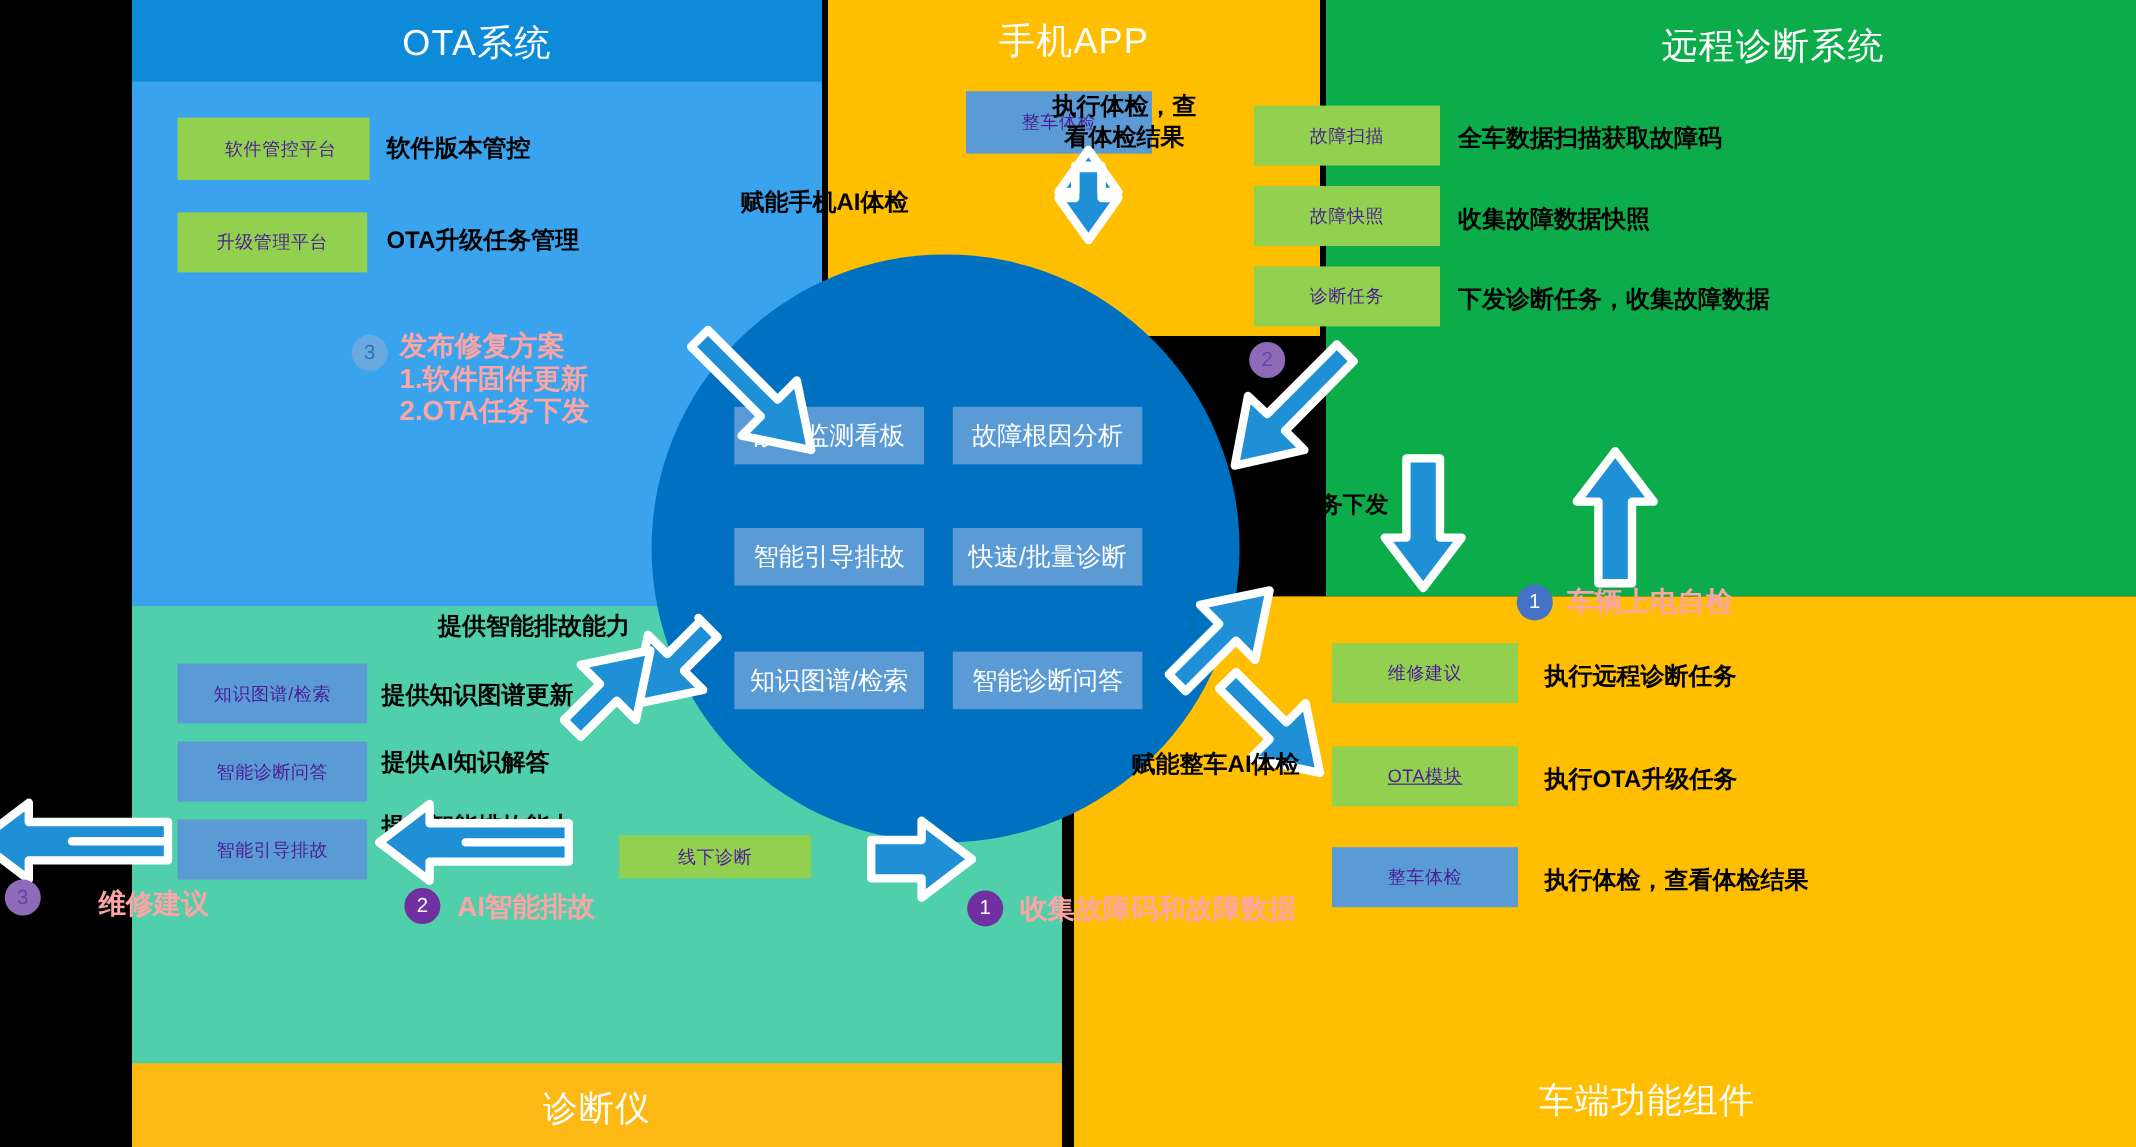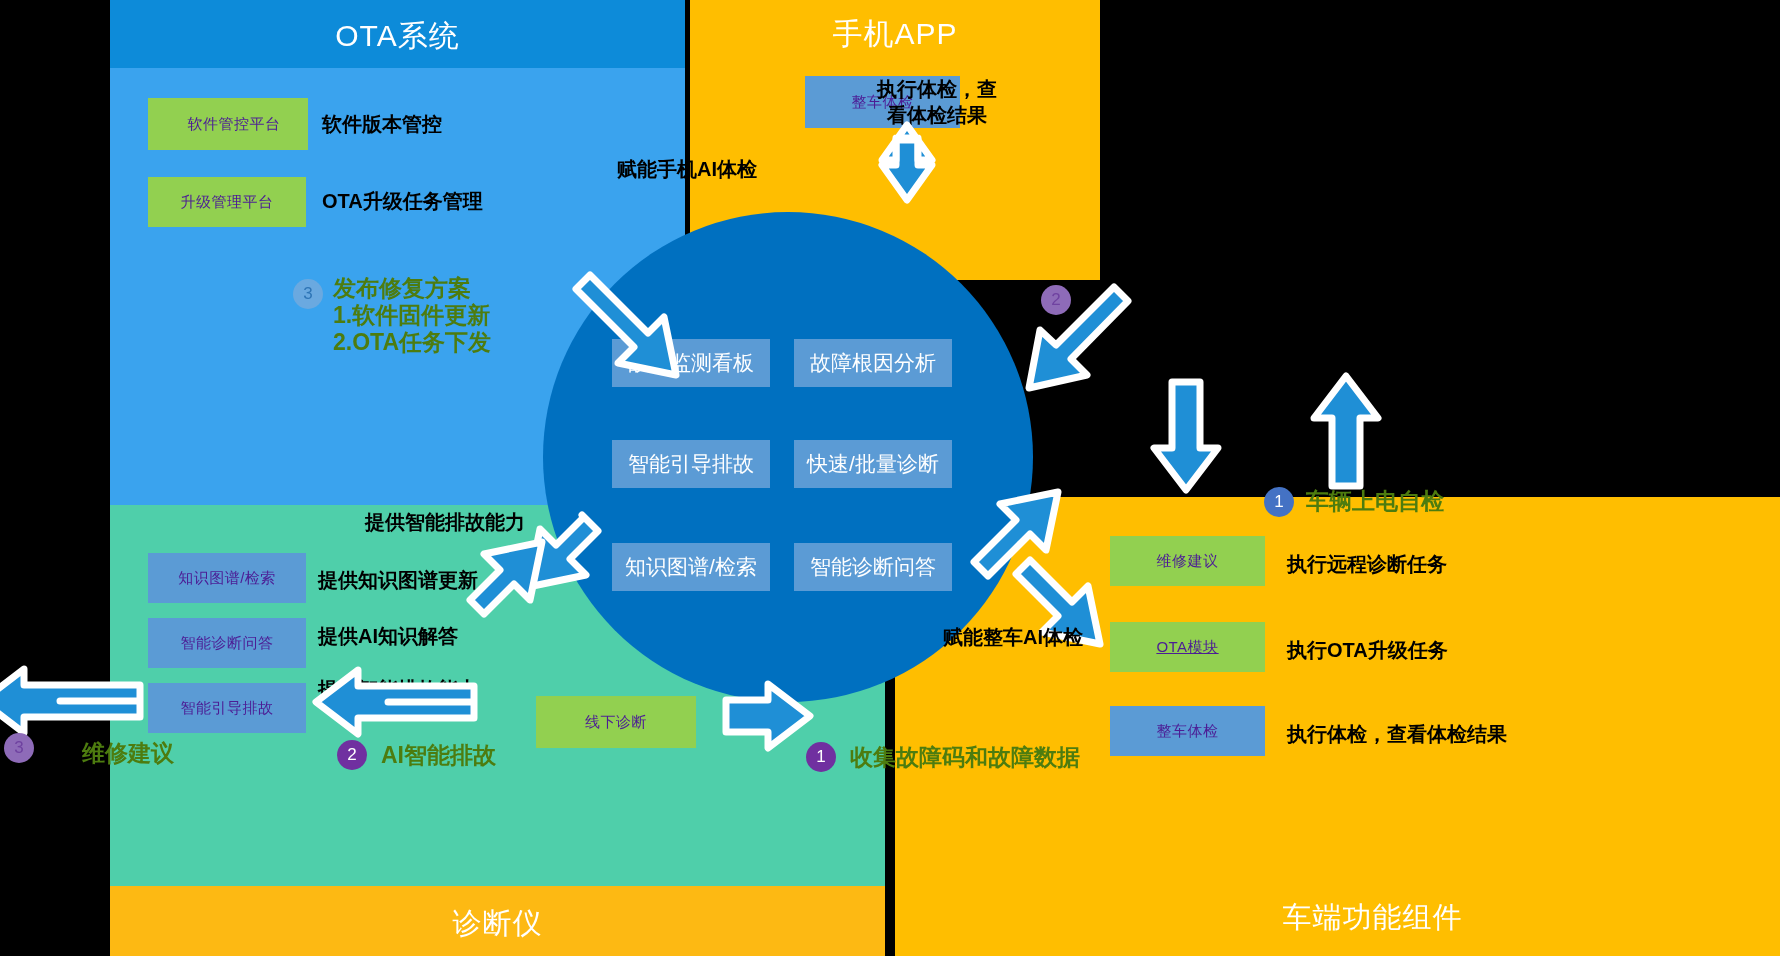--- a/index.html
+++ b/index.html
@@ -66,21 +66,21 @@
     position:absolute; width:30px; height:30px; border-radius:50%;
     display:flex; align-items:center; justify-content:center;
     font-size:17px; color:#ffffff; z-index: 9;
   }
   .badge.purple { background:#7030a0; }
   .badge.blue   { background:#4472c4; }
   .badge.lblue  { background:#6aa9e0; color:#2e75b6; }
   .badge.lpurp  { background:#8e6bb8; color:#6f42a0; }
 
   .steptxt {
-    position:absolute; color:#4d7c0f; font-weight:bold; font-size:23px;
+    position:absolute; color:#fca5a5; font-weight:bold; font-size:23px;
     line-height:1.18; white-space:nowrap; z-index:9;
   }
 
   
   #arrows { position:absolute; left:0; top:0; width:1780px; height:956px; z-index:8; pointer-events:none; }
 </style>
 </head>
 <body>
 
 <div id="stage">
@@ -97,20 +97,34 @@
   </div>
 
   <div class="panel" id="panel-app">
     <div class="panel-title" id="app-title">手机APP</div>
     <div class="chip blue" style="left:115px; top:76px; width:155px; height:52px;">整车体检</div>
   </div>
 
   <div class="desc center" style="left:872px; top:76px; width:130px; line-height:1.3; z-index:7;">执行体检，查<br>看体检结果</div>
   <div class="desc" style="left:617px; top:157px; z-index:7;">赋能手机AI体检</div>
 
+  <div class="panel" id="panel-remote">
+    <div class="panel-title" id="remote-title">远程诊断系统</div>
+
+    <div class="chip green" style="left:-60px; top:88px; width:155px; height:50px;">故障扫描</div>
+    <div class="desc" style="left:110px; top:104px;">全车数据扫描获取故障码</div>
+
+    <div class="chip green" style="left:-60px; top:155px; width:155px; height:50px;">故障快照</div>
+    <div class="desc" style="left:110px; top:171px;">收集故障数据快照</div>
+
+    <div class="chip green" style="left:-60px; top:222px; width:155px; height:50px;">诊断任务</div>
+    <div class="desc" style="left:110px; top:238px;">下发诊断任务，收集故障数据</div>
+
+    <div class="desc" style="left:-62px; top:410px; font-size:19px;">诊断任务下发</div>
+  </div>
 
   <div class="panel" id="panel-vehicle">
     <div class="panel-title" id="veh-title">车端功能组件</div>
 
     <div class="chip green" style="left:215px; top:39px; width:155px; height:50px;">维修建议</div>
     <div class="desc" style="left:392px; top:55px;">执行远程诊断任务</div>
 
     <div class="chip green" style="left:215px; top:125px; width:155px; height:50px;text-decoration:underline;">OTA模块</div>
     <div class="desc" style="left:392px; top:141px;">执行OTA升级任务</div>
 
@@ -124,21 +138,21 @@
 
     <div class="chip blue" style="left:38px; top:48px; width:158px; height:50px;">知识图谱/检索</div>
     <div class="desc" style="left:208px; top:63px;">提供知识图谱更新</div>
 
     <div class="chip blue" style="left:38px; top:113px; width:158px; height:50px;">智能诊断问答</div>
     <div class="desc" style="left:208px; top:119px;">提供AI知识解答</div>
 
     <div class="chip blue" style="left:38px; top:178px; width:158px; height:50px;">智能引导排故</div>
     <div class="desc" style="left:208px; top:172px;">提供智能排故能力</div>
 
-    <div class="chip green" style="left:426px; top:191px; width:160px; height:52px;">线下诊断</div>
+    <div class="chip green" style="left:406px; top:191px; width:160px; height:36px;">线下诊断</div>
 
     <div class="desc" style="left:255px; top:5px;">提供智能排故能力</div>
   </div>
 
   <div id="circle"></div>
 
   <div class="cchip" style="left:612px; top:339px;">故障监测看板</div>
   <div class="cchip" style="left:794px; top:339px;">故障根因分析</div>
   <div class="cchip" style="left:612px; top:440px;">智能引导排故</div>
   <div class="cchip" style="left:794px; top:440px;">快速/批量诊断</div>

